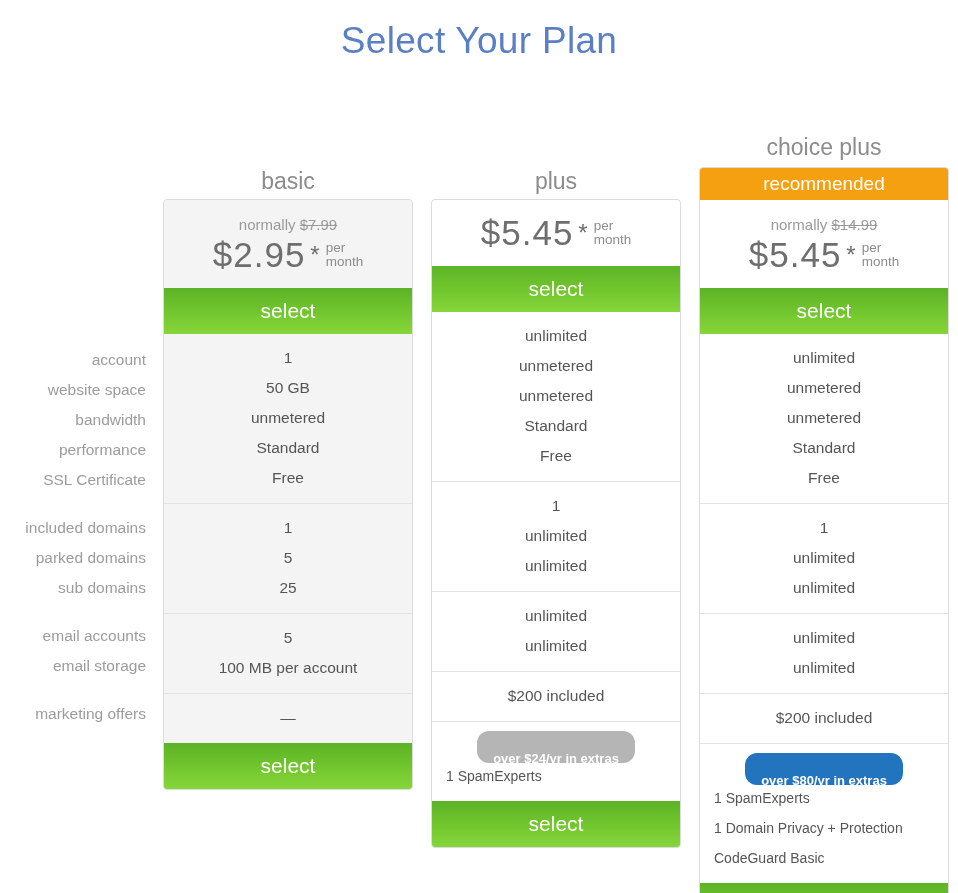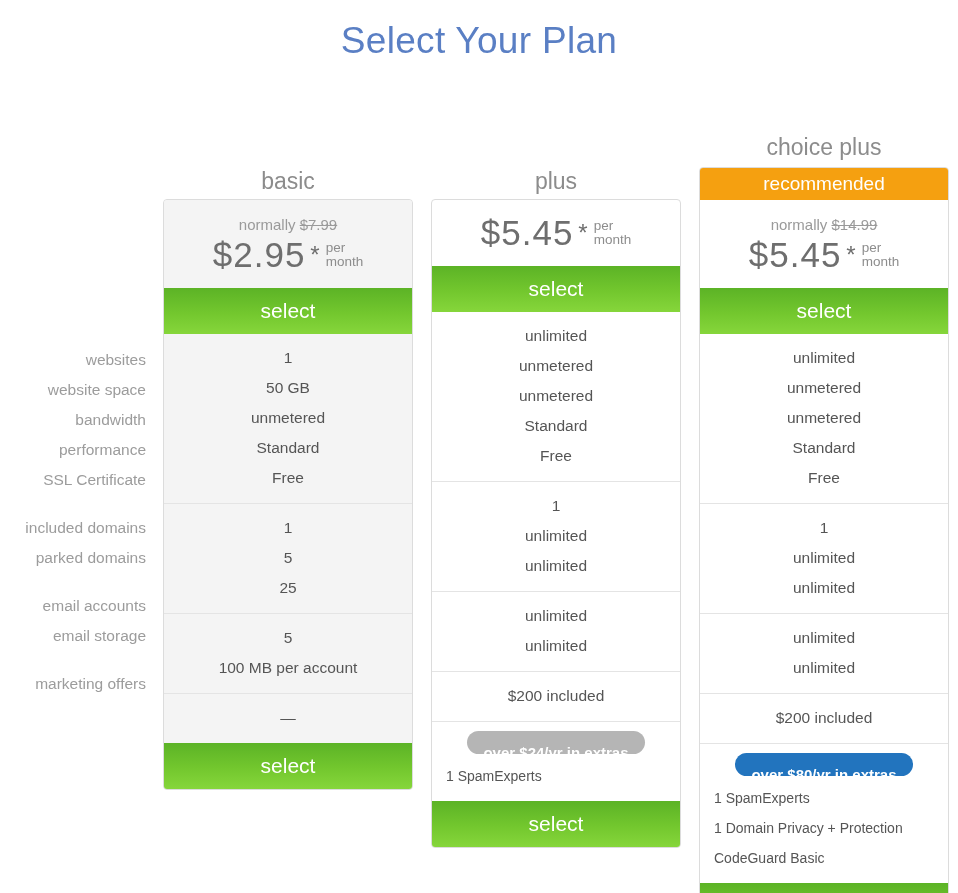--- a/index.html
+++ b/index.html
@@ -152,24 +152,24 @@
     text-align: center;
     font-size: 15.5px;
     color: #555555;
     line-height: 30px;
     height: 30px;
   }
 
   .pill {
     display: inline-block;
     border-radius: 12px;
-    padding: 10px 16px;
+    padding: 16px 16px;
     height: 23px;
     line-height: 23px;
-    font-size: 15px;
+    font-size: 13px;
     font-weight: bold;
     color: #ffffff;
     white-space: nowrap;
   }
   .pill.gray { background: #b5b5b5; }
   .pill.blue { background: #2274be; }
 
   .pill-row { text-align: center; line-height: 30px; height: 30px; }
 
   .extra-line {
@@ -182,29 +182,30 @@
 </style>
 </head>
 <body>
 
 <div class="page">
 
   <div class="page-title">Select Your Plan</div>
 
   <div class="labels-col" id="labels-col">
       <div class="label-group">
-        <div class="feature-label">websites</div>
+        <div class="feature-label">account</div>
         <div class="feature-label">website space</div>
         <div class="feature-label">bandwidth</div>
         <div class="feature-label">performance</div>
         <div class="feature-label">SSL Certificate</div>
       </div>
       <div class="label-group">
         <div class="feature-label">included domains</div>
         <div class="feature-label">parked domains</div>
+        <div class="feature-label">sub domains</div>
       </div>
       <div class="label-group">
         <div class="feature-label">email accounts</div>
         <div class="feature-label">email storage</div>
       </div>
       <div class="label-group">
         <div class="feature-label">marketing offers</div>
       </div>
     </div>
 

